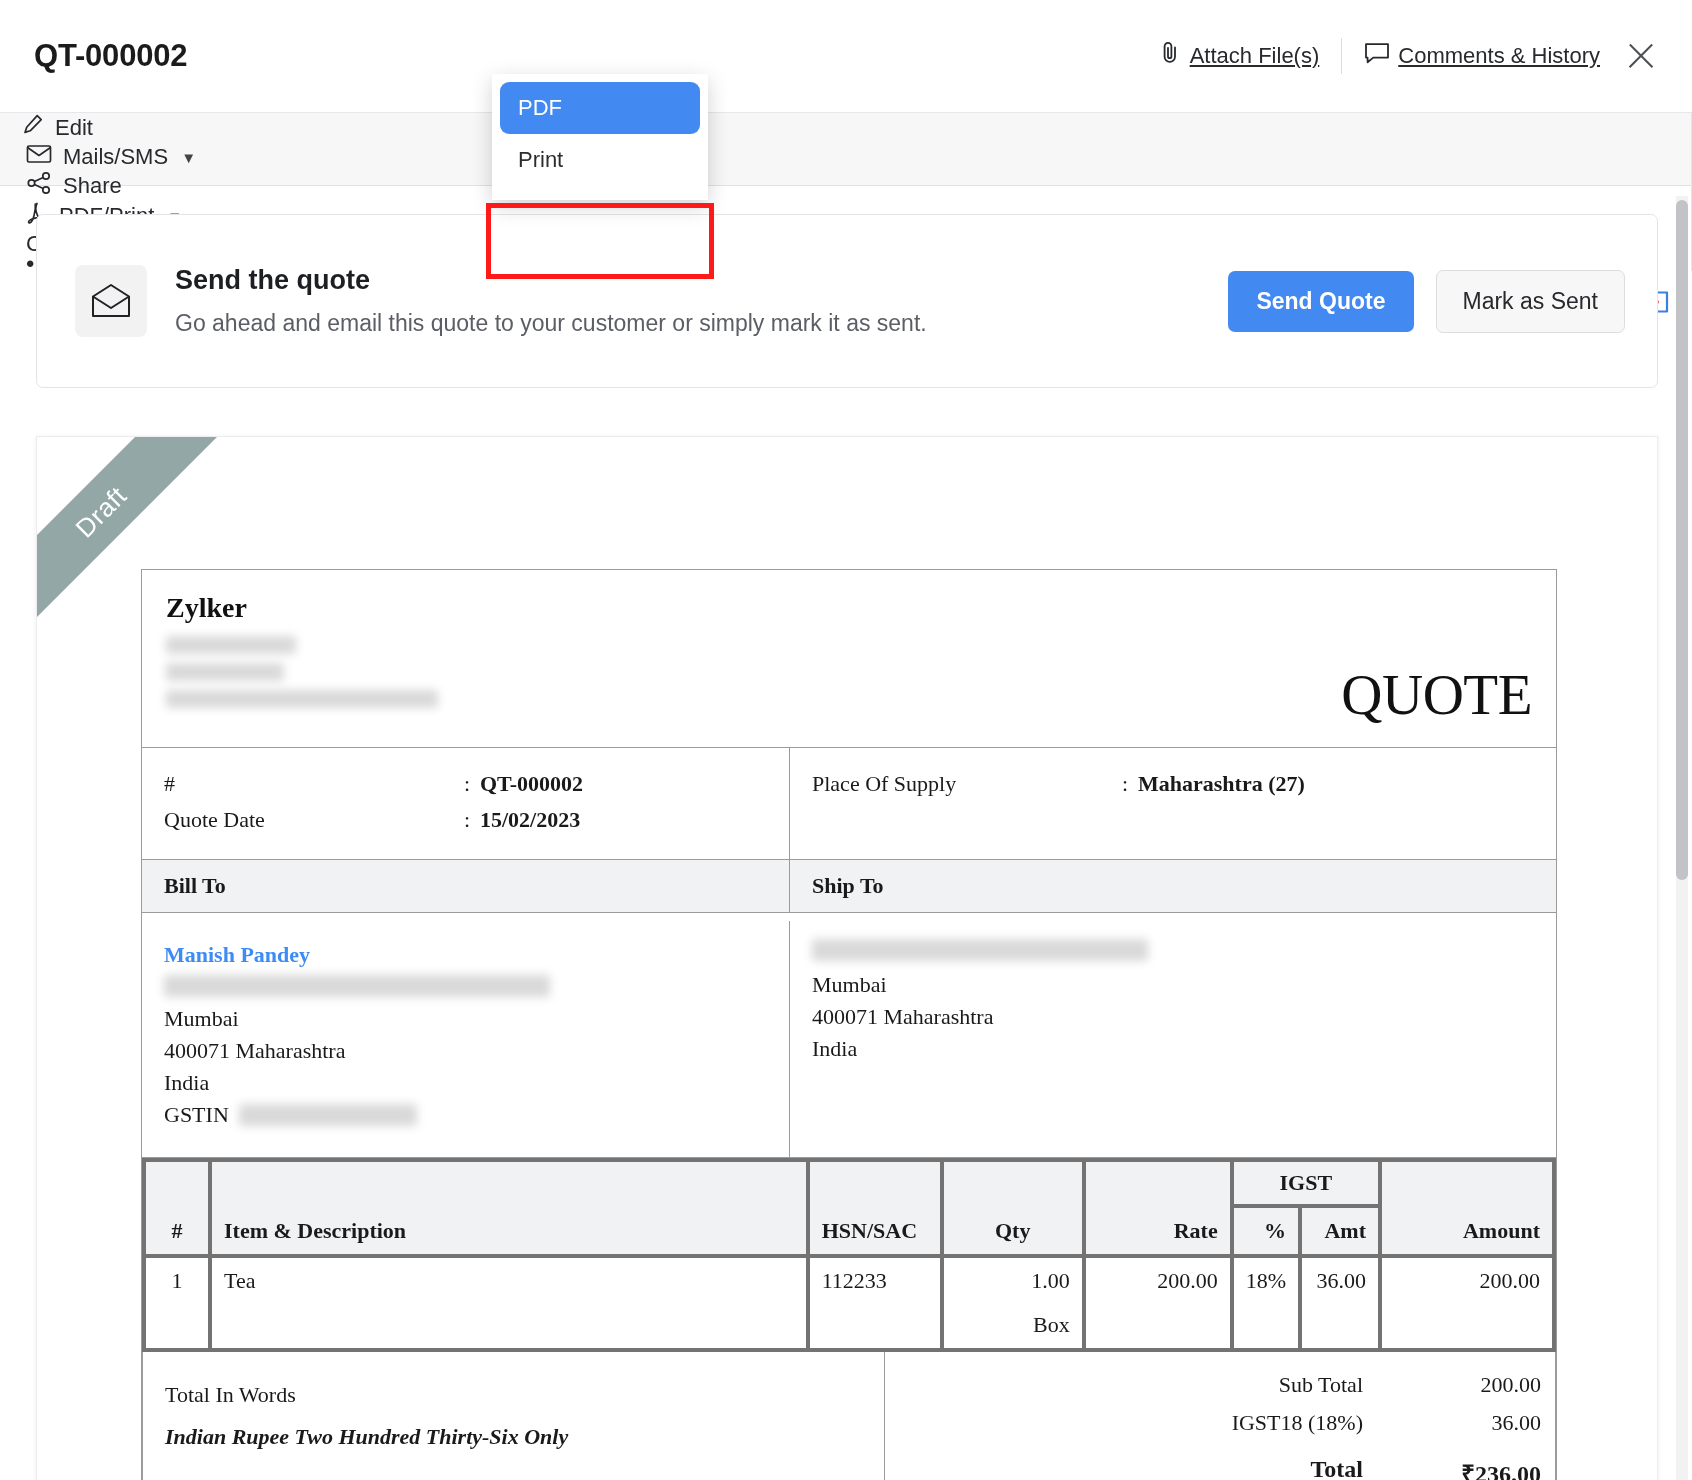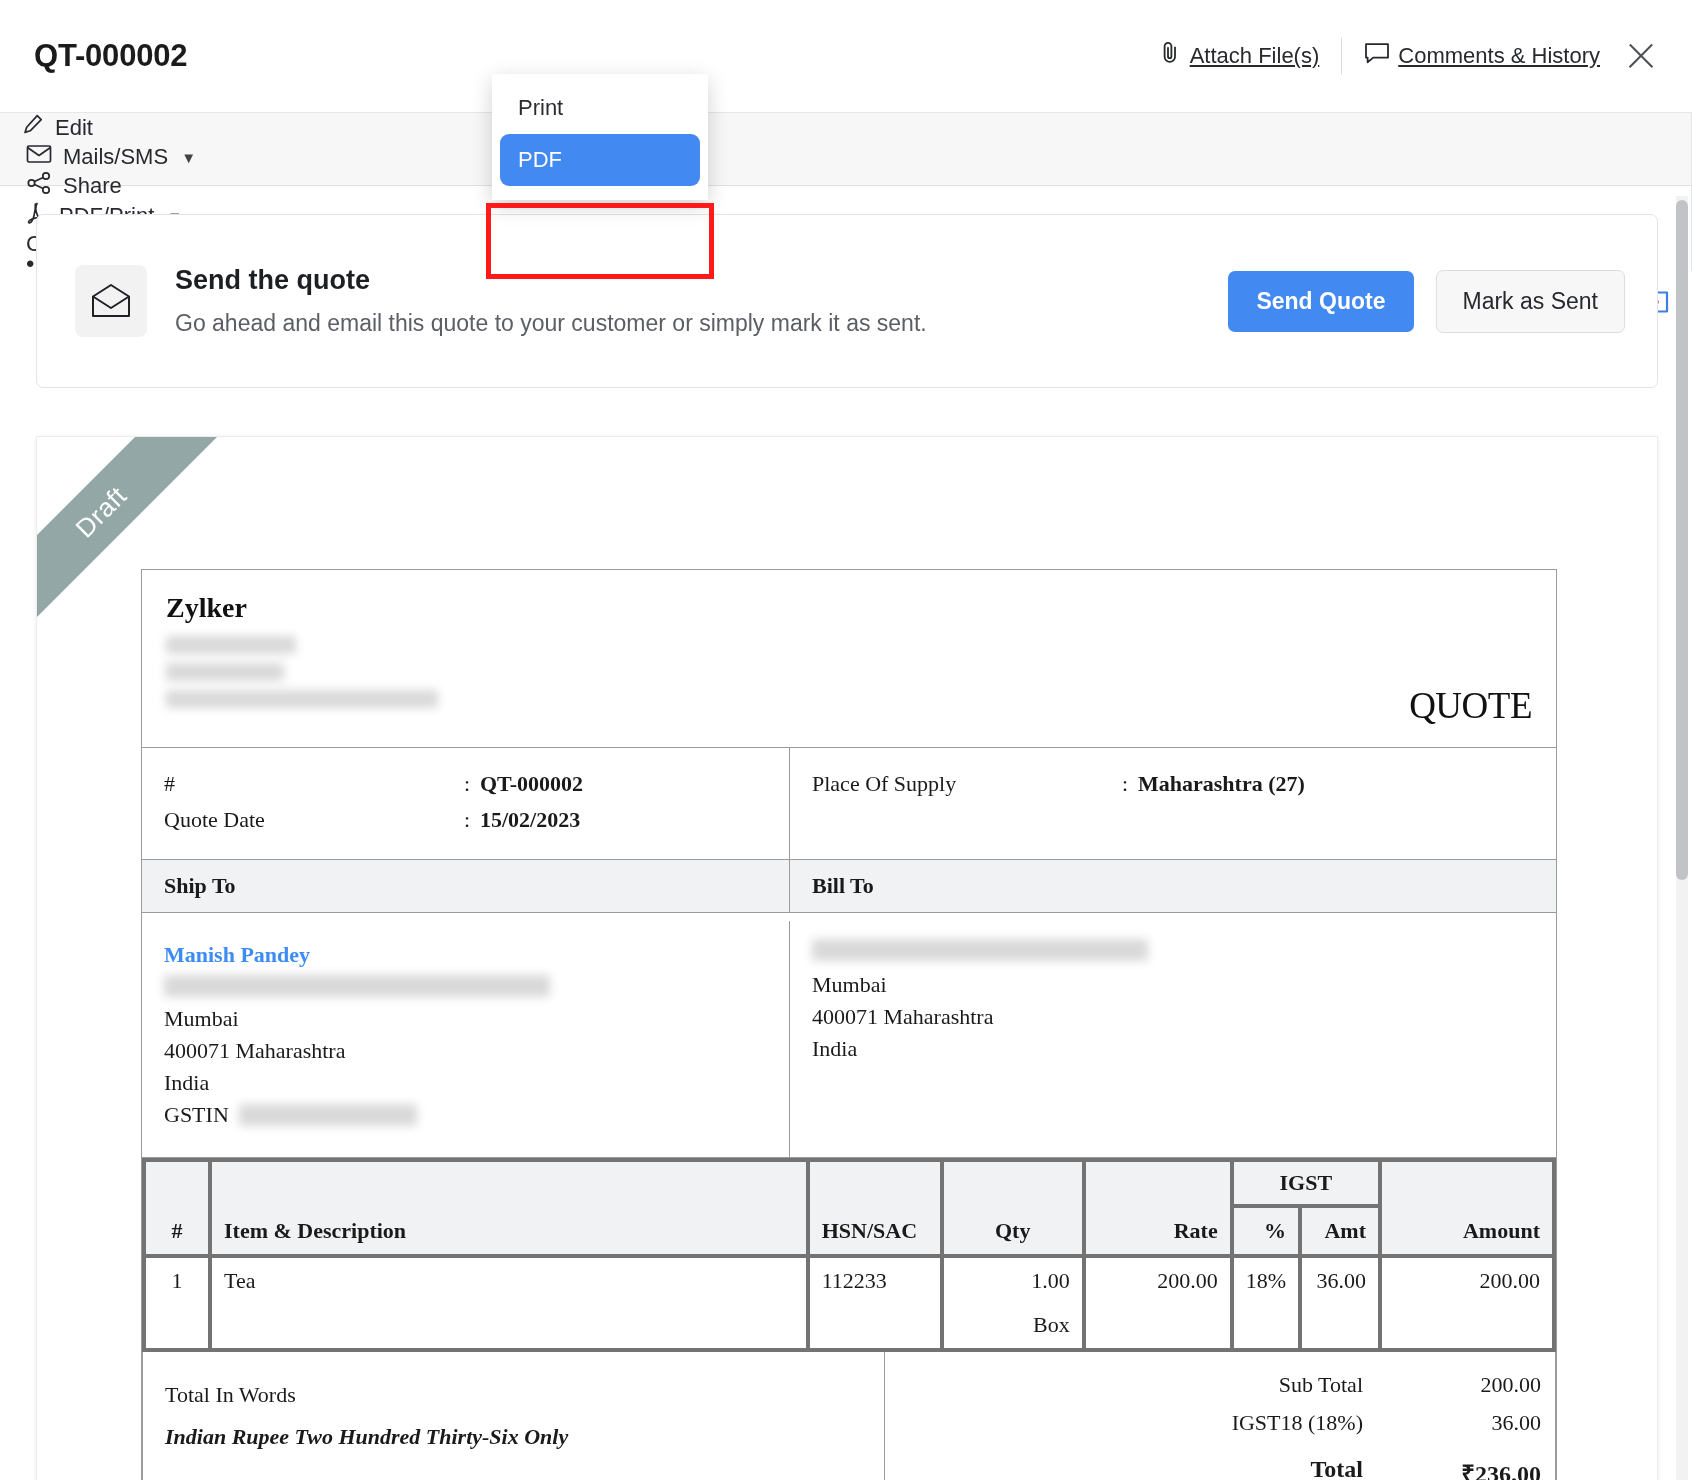--- a/index.html
+++ b/index.html
@@ -251,21 +251,21 @@
     color: #111;
     margin-bottom: 12px;
   }
   .blur-line {
     background: #d9d9d9;
     border-radius: 2px;
     filter: blur(5px);
     margin-bottom: 9px;
   }
   .qd-title {
-    font-size: 37px;
+    font-size: 57px;
     color: #111;
     align-self: flex-end;
     letter-spacing: -0.5px;
     white-space: nowrap;
   }
 
   .qd-meta {
     display: flex;
     border-bottom: 1px solid #9b9b9b;
   }
@@ -501,22 +501,22 @@
           <circle cx="13" cy="13" r="1.9" fill="#e8463a" stroke="none"></circle>
           <circle cx="19" cy="13" r="1.9" fill="#e8463a" stroke="none"></circle>
           <circle cx="25" cy="13" r="1.9" fill="#e8463a" stroke="none"></circle>
         </svg>
       </span>
     </div>
   </div>
 </div>
 
 <div class="dropdown">
+  <div class="dd-item selected">PDF</div>
   <div class="dd-item">Print</div>
-  <div class="dd-item selected">PDF</div>
 </div>
 <div class="red-box"></div>
 
 <div class="banner">
   <div class="env-box">
     <svg width="42" height="38" viewBox="0 0 42 38" fill="none" stroke="#1f2125" stroke-width="2" stroke-linejoin="round">
       <path d="M3 14.5L21 3l18 11.5V34H3z"></path>
       <path d="M3 14.5L21 26l18-11.5"></path>
     </svg>
   </div>
@@ -561,22 +561,22 @@
       <div class="qd-meta-col right">
         <div class="meta-row">
           <span class="meta-label">Place Of Supply</span>
           <span class="meta-colon">:</span>
           <span class="meta-value">Maharashtra (27)</span>
         </div>
       </div>
     </div>
 
     <div class="qd-ship-head">
+      <div>Bill To</div>
       <div>Ship To</div>
-      <div>Bill To</div>
     </div>
 
     <div class="qd-addr">
       <div class="qd-addr-col left">
         <div class="addr-name">Manish Pandey</div>
         <div class="blur-line" style="width:386px;height:22px;margin-bottom:6px;"></div>
         <div class="addr-line">Mumbai</div>
         <div class="addr-line">400071 Maharashtra</div>
         <div class="addr-line">India</div>
         <div class="gstin-row">

